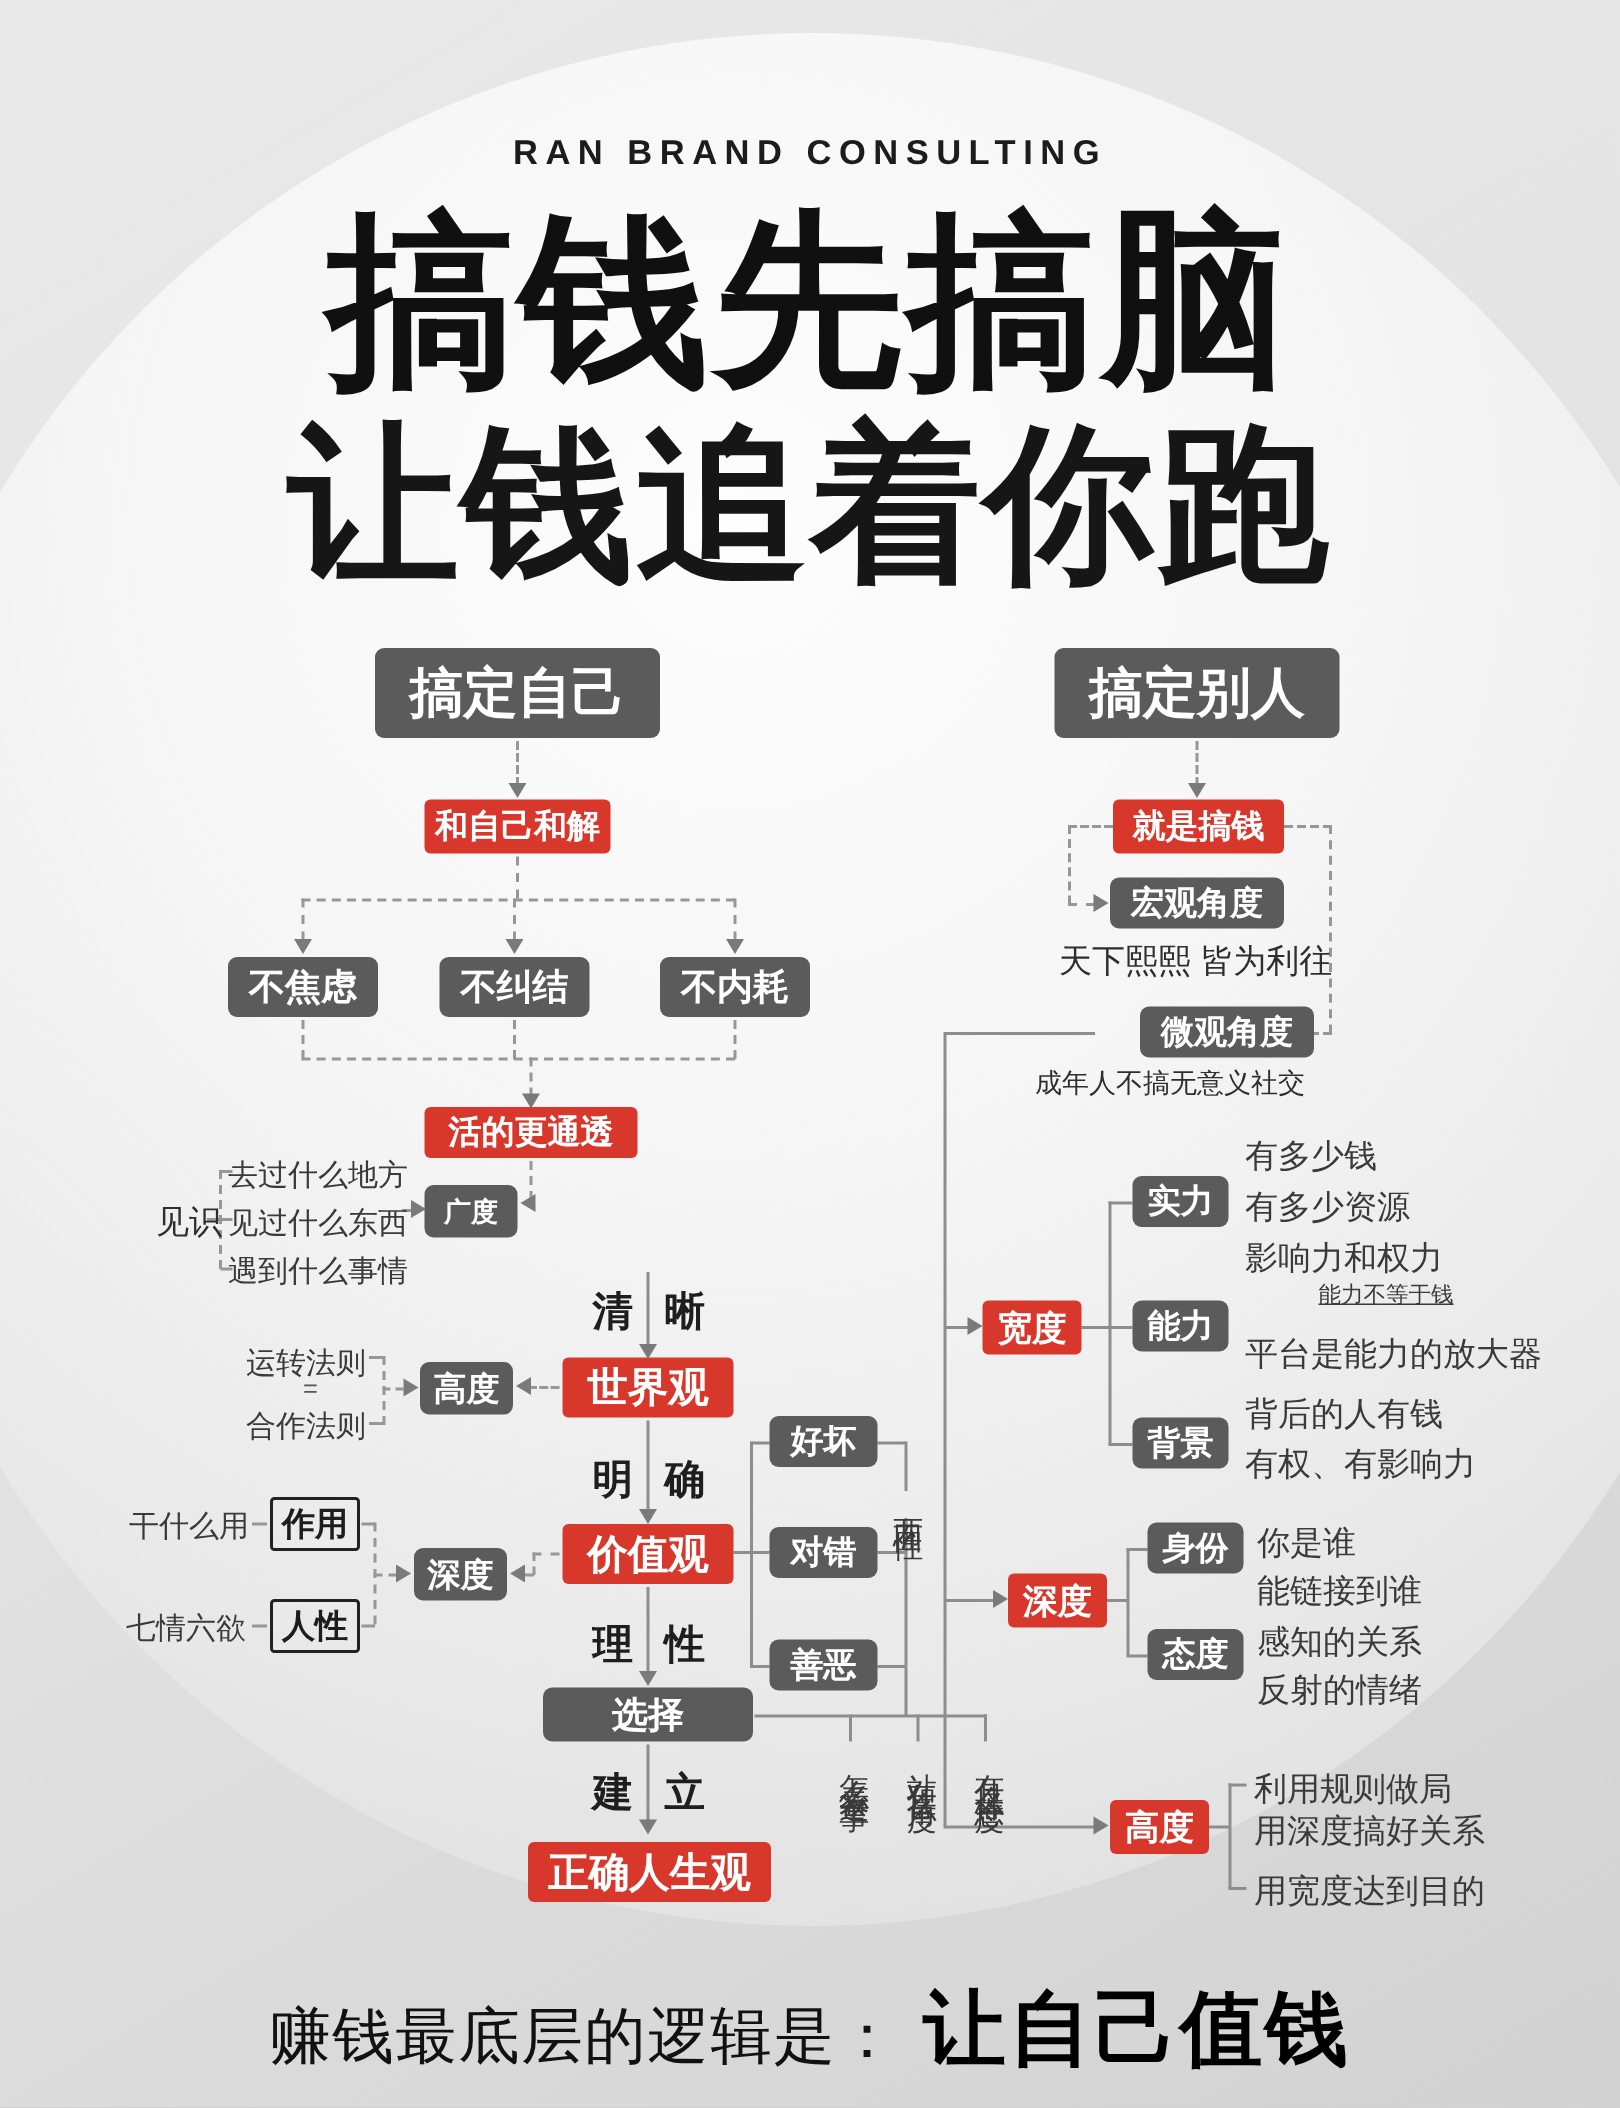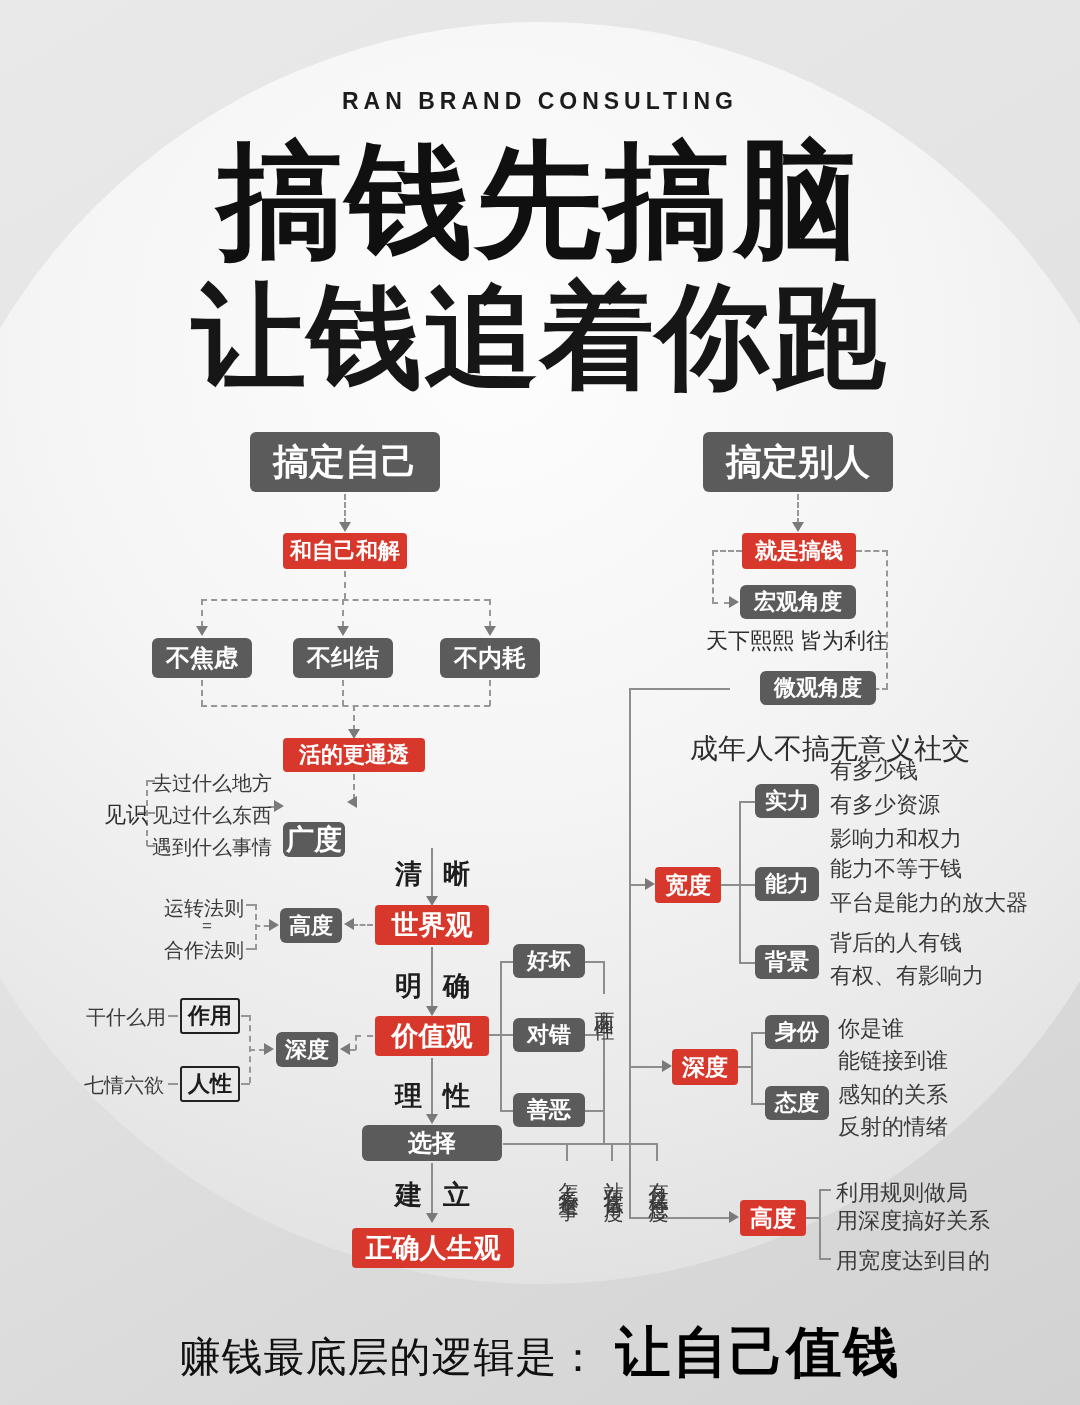--- a/index.html
+++ b/index.html
@@ -163,21 +163,21 @@
   <div class="rbox" style="left:283px;top:533px;width:124px;height:36px;font-size:22px;">和自己和解</div>
   <div class="gbox" style="left:152px;top:638px;width:100px;height:40px;font-size:24px;">不焦虑</div>
   <div class="gbox" style="left:293px;top:638px;width:100px;height:40px;font-size:24px;">不纠结</div>
   <div class="gbox" style="left:440px;top:638px;width:100px;height:40px;font-size:24px;">不内耗</div>
   <div class="rbox" style="left:283px;top:738px;width:142px;height:34px;font-size:22px;">活的更通透</div>
 
   <div class="note" style="left:104px;top:800px;font-size:22px;color:#2e2e2e;">见识</div>
   <div class="note" style="left:152px;top:770px;font-size:20px;">去过什么地方</div>
   <div class="note" style="left:152px;top:802px;font-size:20px;">见过什么东西</div>
   <div class="note" style="left:152px;top:834px;font-size:20px;">遇到什么事情</div>
-  <div class="gbox" style="left:283px;top:790px;width:62px;height:35px;font-size:28px;margin-top:32px;">广度</div>
+  <div class="gbox" style="left:283px;top:790px;width:62px;height:35px;font-size:18px;">广度</div>
 
   <div class="note" style="left:164px;top:895px;font-size:20px;">运转法则</div>
   <div class="note" style="left:202px;top:916px;font-size:17px;color:#555;">=</div>
   <div class="note" style="left:164px;top:937px;font-size:20px;">合作法则</div>
   <div class="gbox" style="left:280px;top:908px;width:62px;height:35px;font-size:22px;">高度</div>
 
   <div class="spinechar" style="left:395px;top:856px;">清</div>
   <div class="spinechar" style="left:443px;top:856px;">晰</div>
   <div class="rbox" style="left:375px;top:905px;width:114px;height:40px;font-size:27px;">世界观</div>
 
@@ -206,29 +206,29 @@
 
   <div class="vtext" style="left:556px;top:1166px;">怎么看这个事</div>
   <div class="vtext" style="left:601px;top:1166px;">站在什么角度</div>
   <div class="vtext" style="left:646px;top:1166px;">有什么样态度</div>
 
   <div class="gbox" style="left:703px;top:432px;width:190px;height:60px;font-size:36px;">搞定别人</div>
   <div class="rbox" style="left:742px;top:533px;width:114px;height:36px;font-size:22px;">就是搞钱</div>
   <div class="gbox" style="left:740px;top:585px;width:116px;height:34px;font-size:22px;">宏观角度</div>
   <div class="note" style="left:706px;top:626px;font-size:22px;color:#2e2e2e;">天下熙熙 皆为利往</div>
   <div class="gbox" style="left:730px;top:671px;width:116px;height:34px;font-size:22px;margin-left:30px;">微观角度</div>
-  <div class="note" style="left:690px;top:710px;font-size:28px;color:#2e2e2e;margin-top:20px;">成年人不搞无意义社交</div>
+  <div class="note" style="left:690px;top:710px;font-size:18px;color:#2e2e2e;">成年人不搞无意义社交</div>
 
   <div class="rbox" style="left:655px;top:867px;width:66px;height:36px;font-size:23px;">宽度</div>
   <div class="gbox" style="left:755px;top:784px;width:64px;height:34px;font-size:22px;">实力</div>
   <div class="note" style="left:830px;top:756px;font-size:22px;">有多少钱</div>
   <div class="note" style="left:830px;top:790px;font-size:22px;">有多少资源</div>
   <div class="note" style="left:830px;top:824px;font-size:22px;">影响力和权力</div>
   <div class="gbox" style="left:755px;top:867px;width:64px;height:34px;font-size:22px;">能力</div>
-  <div class="note" style="left:830px;top:854px;font-size:22px;">能力不等于钱</div>
+  <div class="note" style="left:879px;top:854px;font-size:15px;text-decoration:underline;">能力不等于钱</div>
   <div class="note" style="left:830px;top:888px;font-size:22px;">平台是能力的放大器</div>
   <div class="gbox" style="left:755px;top:945px;width:64px;height:34px;font-size:22px;">背景</div>
   <div class="note" style="left:830px;top:928px;font-size:22px;">背后的人有钱</div>
   <div class="note" style="left:830px;top:961px;font-size:22px;">有权、有影响力</div>
 
   <div class="rbox" style="left:672px;top:1049px;width:66px;height:36px;font-size:23px;">深度</div>
   <div class="gbox" style="left:765px;top:1015px;width:64px;height:34px;font-size:22px;">身份</div>
   <div class="note" style="left:838px;top:1014px;font-size:22px;">你是谁</div>
   <div class="note" style="left:838px;top:1046px;font-size:22px;">能链接到谁</div>
   <div class="gbox" style="left:765px;top:1086px;width:64px;height:34px;font-size:22px;">态度</div>

